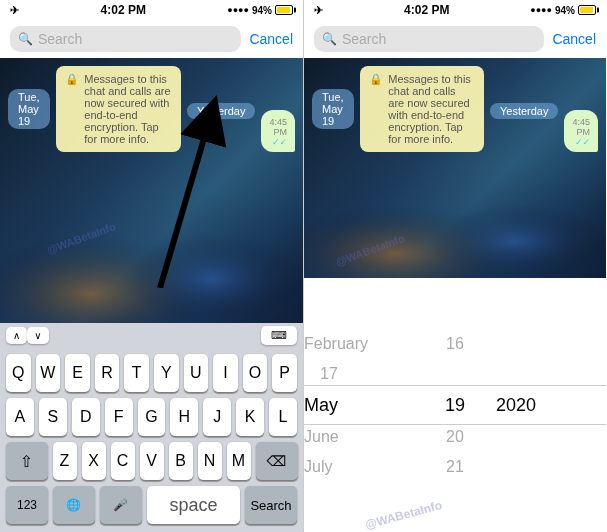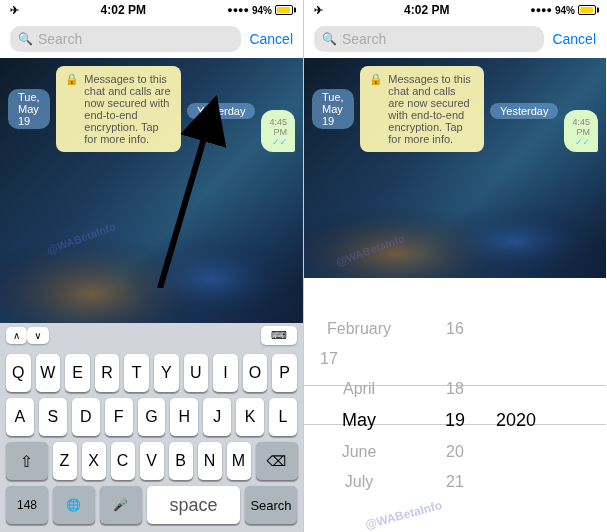--- a/index.html
+++ b/index.html
@@ -249,21 +249,21 @@
     }
     .picker-row {
       display: flex;
       width: 100%;
       padding: 6px 0;
       justify-content: center;
       gap: 0;
     }
     .picker-col-month {
       flex: 1;
-      text-align: center;
+      text-align: left;
       padding-right: 16px;
       font-size: 16px;
       color: #aaa;
     }
     .picker-col-day {
       width: 50px;
       text-align: center;
       font-size: 16px;
       color: #aaa;
     }
@@ -448,21 +448,21 @@
         <div class="key">X</div>
         <div class="key">C</div>
         <div class="key">V</div>
         <div class="key">B</div>
         <div class="key">N</div>
         <div class="key">M</div>
         <div class="key key-delete">⌫</div>
       </div>
 
       <div class="key-row">
-        <div class="key key-bottom-special">148</div>
+        <div class="key key-bottom-special">123</div>
         <div class="key key-bottom-special">🌐</div>
         <div class="key key-bottom-special">🎤</div>
         <div class="key key-space">space</div>
         <div class="key key-search-btn">Search</div>
       </div>
     </div>
   </div>
 
 </div>
 
@@ -529,25 +529,20 @@
       <div class="picker-selected-overlay"></div>
     <div class="picker-row">
           <div class="picker-col-month">February</div>
           <div class="picker-col-day">16</div>
           <div class="picker-col-year"></div>
         </div>
         <div class="picker-row">
           <div class="picker-col-day">17</div>
           <div class="picker-col-year"></div>
         </div>
-        <div class="picker-row">
-          <div class="picker-col-month">April</div>
-          <div class="picker-col-day">18</div>
-          <div class="picker-col-year"></div>
-        </div>
         <div class="picker-row selected">
           <div class="picker-col-month">May</div>
           <div class="picker-col-day">19</div>
           <div class="picker-col-year">2020</div>
         </div>
         <div class="picker-row">
           <div class="picker-col-month">June</div>
           <div class="picker-col-day">20</div>
           <div class="picker-col-year"></div>
         </div>

